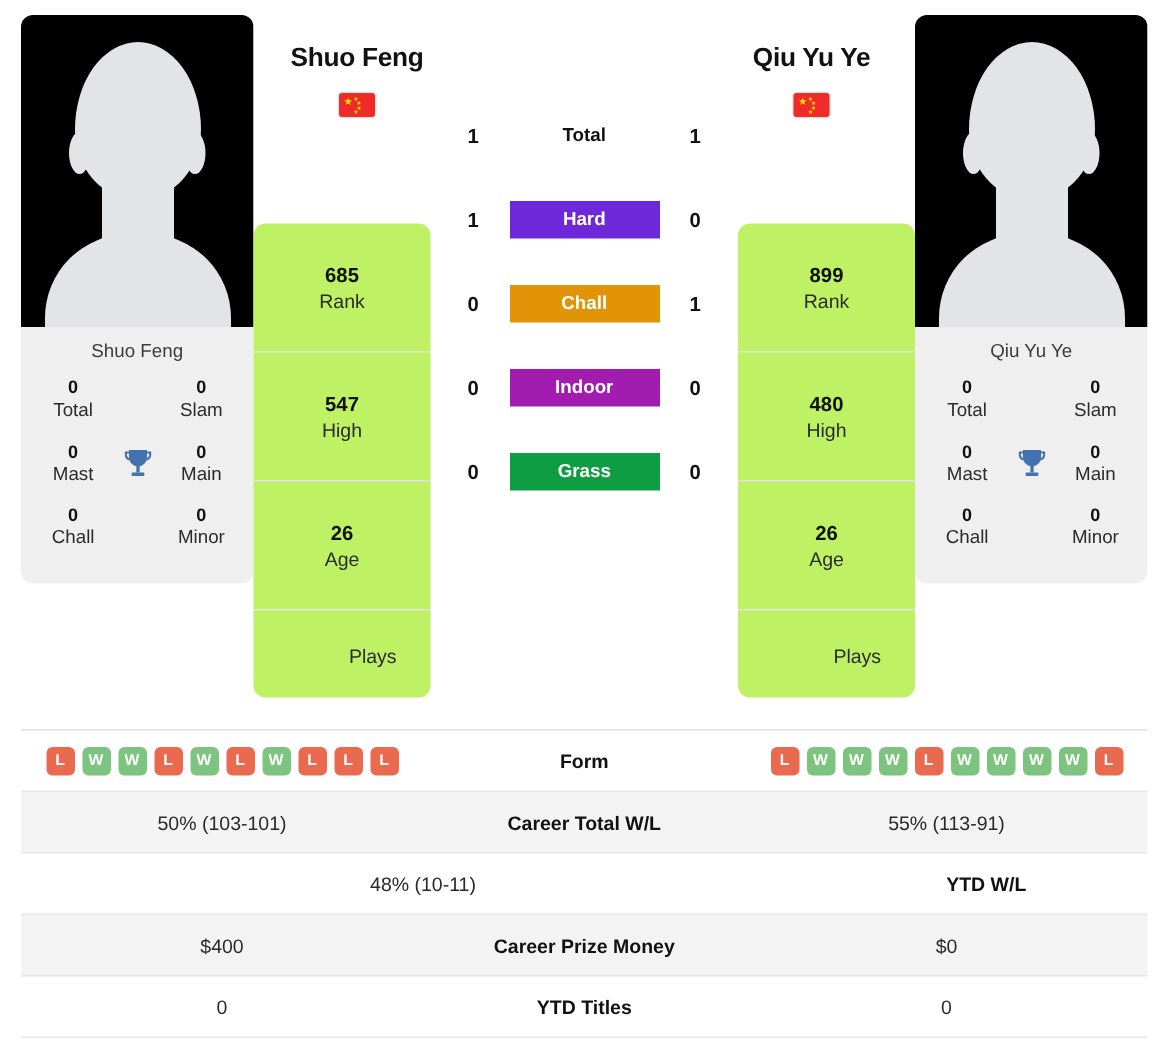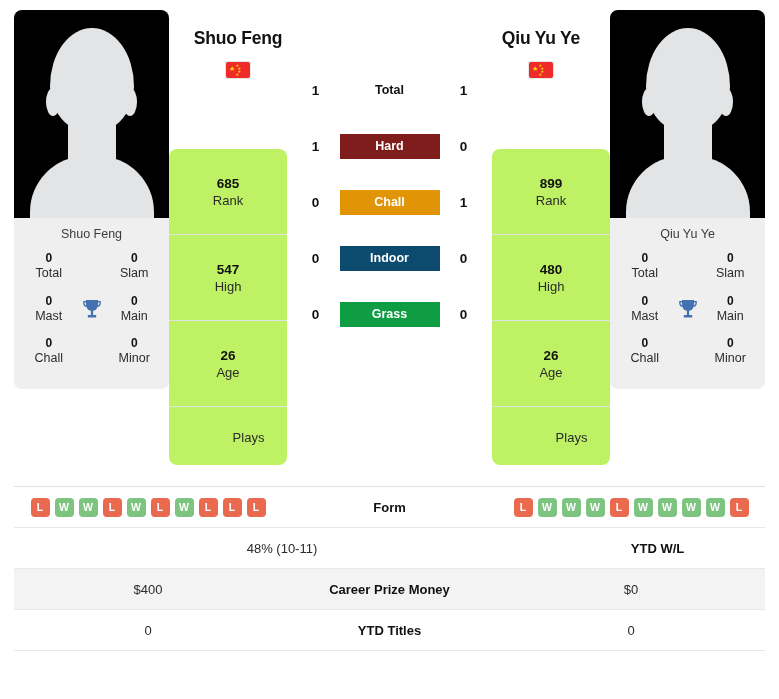--- a/index.html
+++ b/index.html
@@ -298,31 +298,31 @@
     </div>
 
     <div class="center-col">
       <div class="srf-row">
         <div class="srf-score">1</div>
         <div class="srf-chip total">Total</div>
         <div class="srf-score">1</div>
       </div>
       <div class="srf-row">
         <div class="srf-score">1</div>
-        <div class="srf-chip" style="background: #7f1d1d;">Hard</div>
+        <div class="srf-chip" style="background: #6d28d9;">Hard</div>
         <div class="srf-score">0</div>
       </div>
       <div class="srf-row">
         <div class="srf-score">0</div>
         <div class="srf-chip" style="background: rgb(224, 148, 6);">Chall</div>
         <div class="srf-score">1</div>
       </div>
       <div class="srf-row">
         <div class="srf-score">0</div>
-        <div class="srf-chip" style="background: #0c4a6e;">Indoor</div>
+        <div class="srf-chip" style="background: #a21caf;">Indoor</div>
         <div class="srf-score">0</div>
       </div>
       <div class="srf-row">
         <div class="srf-score">0</div>
         <div class="srf-chip" style="background: rgb(15, 157, 68);">Grass</div>
         <div class="srf-score">0</div>
       </div>
     </div>
 
     <div class="rank-col">
@@ -446,20 +446,25 @@
             <div class="badge L">L</div>
             <div class="badge W">W</div>
             <div class="badge W">W</div>
             <div class="badge W">W</div>
             <div class="badge W">W</div>
             <div class="badge L">L</div>
           </div>
       </div>
     </div>
 
+    <div class="trow alt">
+      <div class="tcell">50% (103-101)</div>
+      <div class="tcell mid">Career Total W/L</div>
+      <div class="tcell">55% (113-91)</div>
+    </div>
 
     <div class="trow">
       <div class="tcell">48% (10-11)</div>
       <div class="tcell mid">YTD W/L</div>
     </div>
 
     <div class="trow alt">
       <div class="tcell">$400</div>
       <div class="tcell mid">Career Prize Money</div>
       <div class="tcell">$0</div>

